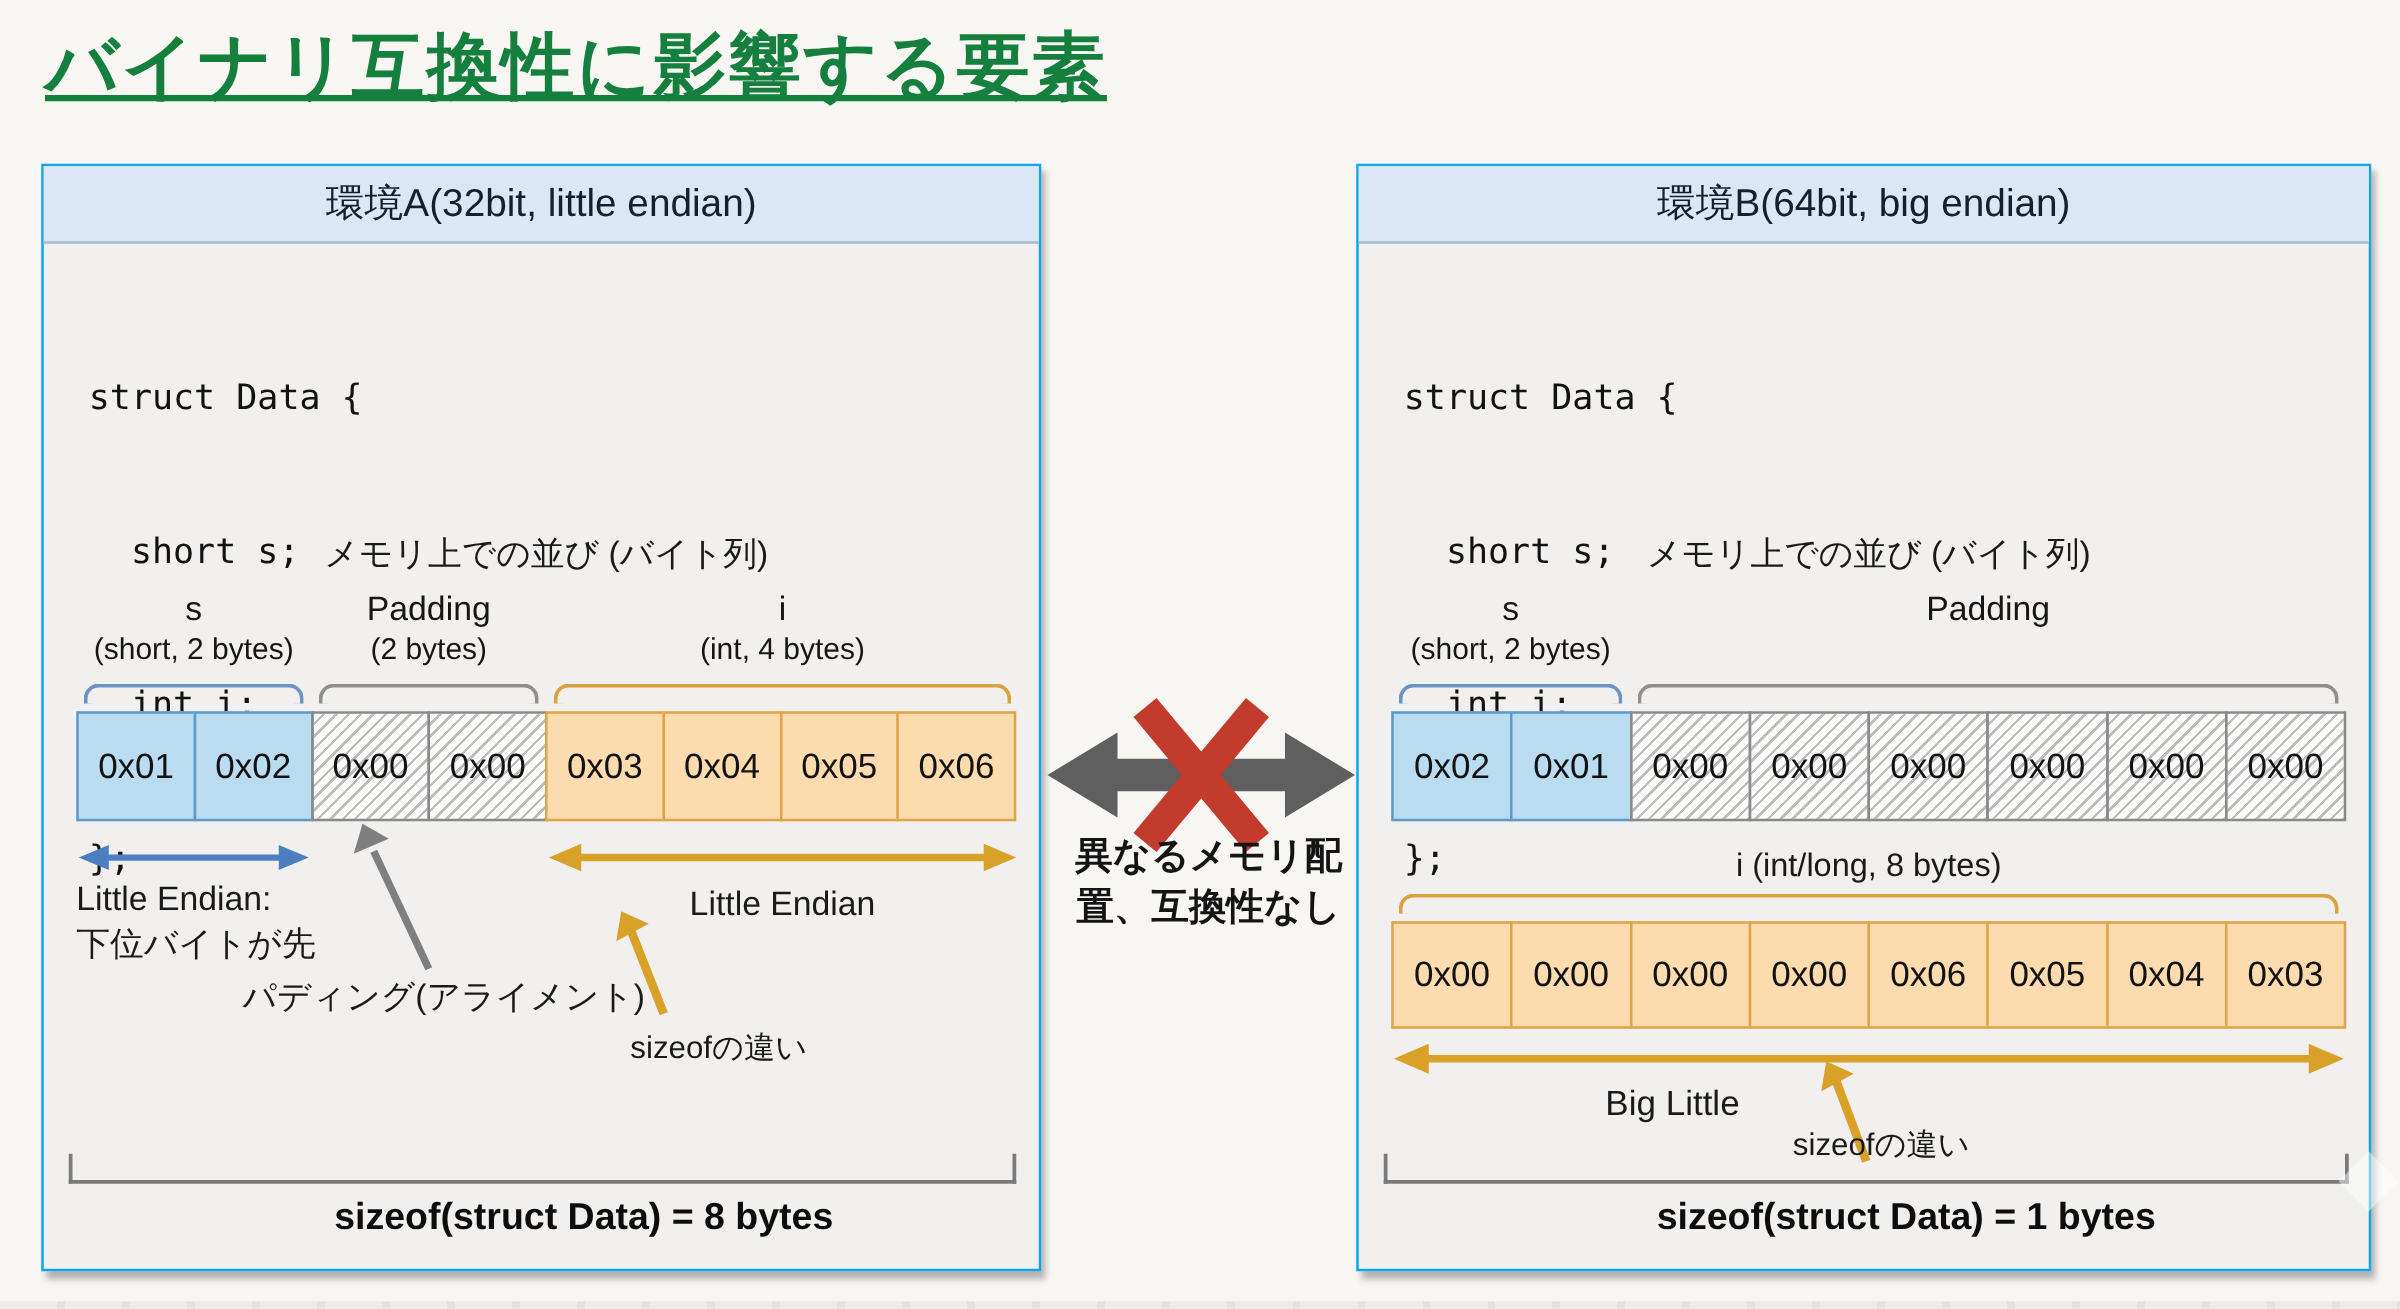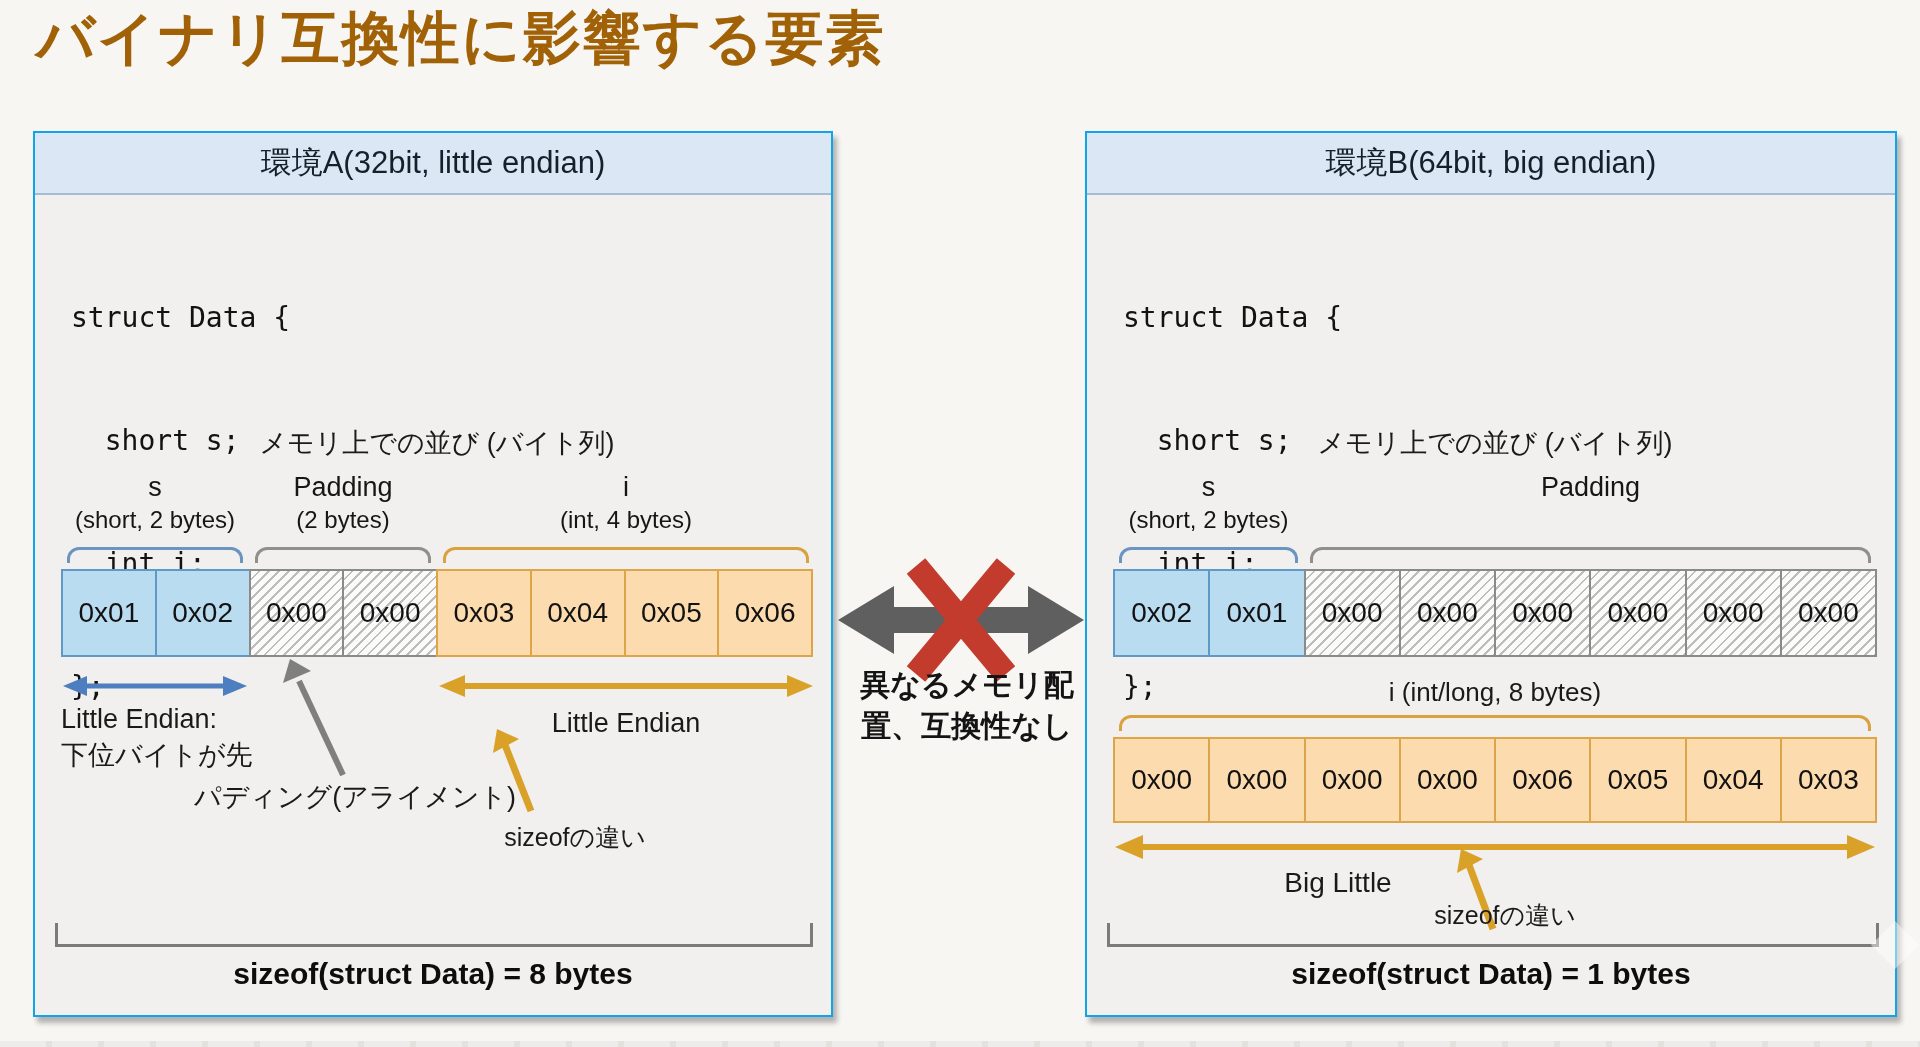--- a/index.html
+++ b/index.html
@@ -3,22 +3,22 @@
 <meta charset="utf-8">
 <style>
   html,body{margin:0;padding:0;}
   body{
     width:1920px;height:1047px;position:relative;overflow:hidden;
     background:#f7f6f3;
     font-family:"Liberation Sans",sans-serif;
     color:#161616;
   }
   .page-title{
-    position:absolute;left:36px;top:0;
-    font-size:58px;font-weight:900;letter-spacing:2px;color:#a16207;
+    position:absolute;left:36px;top:15px;
+    font-size:58px;font-weight:900;letter-spacing:2px;color:#15803d;text-decoration:underline;
   }
   
   .panel{
     position:absolute;top:131px;height:886px;
     background:#f1f0ee;border:2px solid #0ea5e9;box-sizing:border-box;
     box-shadow:4px 6px 5px rgba(0,0,0,0.28);
   }
   .panel-a{left:33px;width:800px;}
   .panel-b{left:1085px;width:812px;}
   .panel-header{
@@ -56,21 +56,21 @@
   }
   .ann{position:absolute;font-size:27px;line-height:36px;color:#1a1a1a;}
   .ann-center{text-align:center;}
   .sizeof-note{position:absolute;font-size:25px;color:#1a1a1a;text-align:center;}
   .under-bracket{
     position:absolute;height:24px;box-sizing:border-box;
     border:3px solid #7b7b7b;border-top:none;
   }
   .sizeof-line{
     position:absolute;top:824px;left:0;width:100%;text-align:center;
-    font-size:30px;font-weight:bold;color:#0d0d0d;
+    font-size:30px;font-weight:bold;color:#0d0d0d;padding-left:34px;
   }
   .mid-text{
     position:absolute;left:852px;top:664px;width:230px;
     font-size:30px;font-weight:bold;line-height:41px;text-align:center;color:#141414;
   }
   .svgabs{position:absolute;}
   .watermark{
     position:absolute;right:8px;top:928px;width:34px;height:34px;
     background:#ffffff;opacity:0.45;transform:rotate(45deg);
   }

